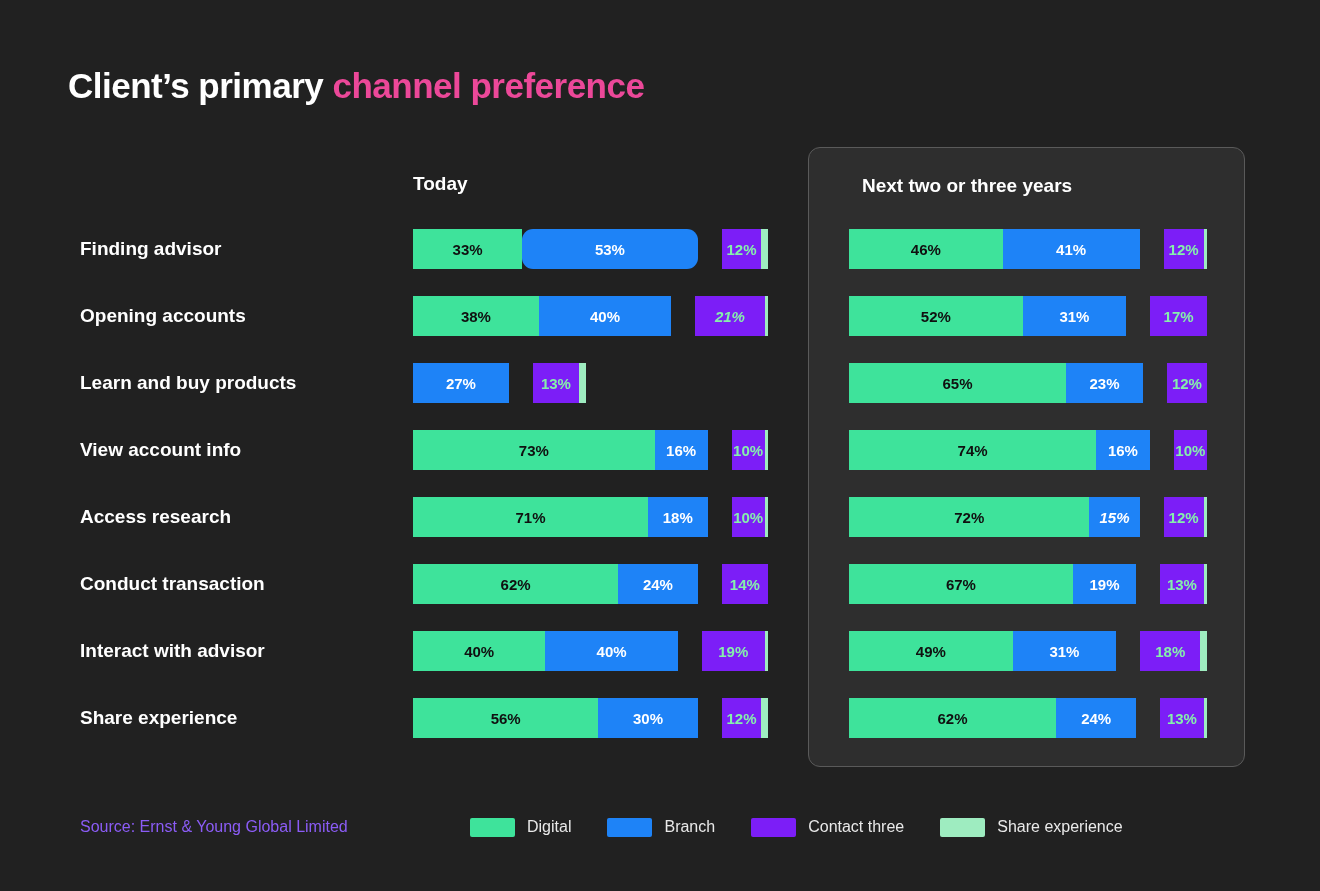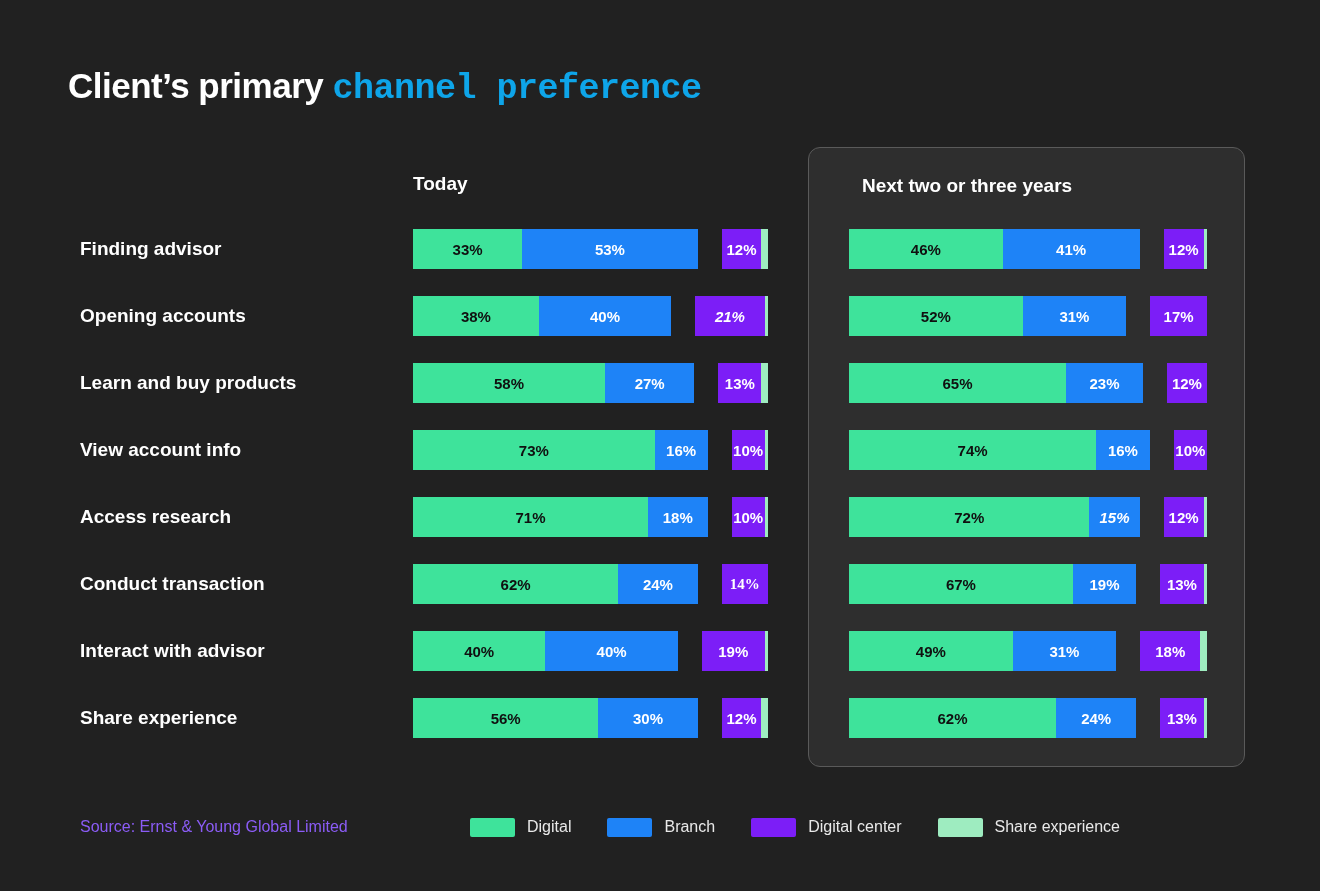--- a/index.html
+++ b/index.html
@@ -9,21 +9,21 @@
     font-family: "Liberation Sans", sans-serif;
     overflow: hidden;
   }
   .page { position: relative; width: 1320px; height: 891px; }
 
   .title {
     position: absolute; left: 68px; top: 66px;
     font-size: 35px; font-weight: bold; letter-spacing: -0.5px;
     color: #ffffff; white-space: nowrap;
   }
-  .title .accent { color: #0ea5e9; font-family: Liberation Mono, monospace; }
+  .title .accent { color: #ec4899; }
 
   
   .panel {
     position: absolute; left: 808px; top: 147px;
     width: 437px; height: 620px;
     background: #2E2E2E;
     border: 1px solid #5a5a5a;
     border-radius: 12px;
   }
 
@@ -54,21 +54,21 @@
   .bar.future { left: 849px; width: 358px; }
 
   .seg {
     height: 100%;
     display: flex; align-items: center; justify-content: center;
     font-size: 15px; font-weight: bold;
     white-space: nowrap; overflow: hidden;
   }
   .seg.digital  { background: #3EE39B; color: #101010; text-align: right; }
   .seg.branch   { background: #1E83F7; color: #ffffff; }
-  .seg.contact  { background: #7C1EF7; color: #ffffff; margin-left: 24px; }
+  .seg.contact  { background: #7C1EF7; color: #86efac; margin-left: 24px; }
   .seg.share    { background: #9EECC0; color: #101010; font-size: 0; }
 
   
   .source {
     position: absolute; left: 80px; top: 818px;
     font-size: 16px; color: #8b5cf6; white-space: nowrap;
   }
   .legend {
     position: absolute; left: 470px; top: 818px;
     display: flex; align-items: center; gap: 0px;
@@ -92,21 +92,21 @@
   <div class="panel"></div>
 
   <div class="col-head today">Today</div>
   <div class="col-head future">Next two or three years</div>
 
   <div class="rows" id="rows-container">
       <div class="row" style="top: 229px;">
         <div class="row-label">Finding advisor</div>
         <div class="bar today">
           <div class="seg digital" style="width: 33%;">33%</div>
-          <div class="seg branch" style="width: 53%;">53%</div>
+          <div class="seg branch" style="width: 53%; border-radius: 11px;">53%</div>
           <div class="seg contact" style="width: 12%;">12%</div>
           <div class="seg share" style="width: 2%;"></div>
         </div>
         <div class="bar future">
           <div class="seg digital" style="width: 46%;">46%</div>
           <div class="seg branch" style="width: 41%;">41%</div>
           <div class="seg contact" style="width: 12%;">12%</div>
           <div class="seg share" style="width: 1%;"></div>
         </div>
       </div>
@@ -120,21 +120,20 @@
         </div>
         <div class="bar future">
           <div class="seg digital" style="width: 52%;">52%</div>
           <div class="seg branch" style="width: 31%;">31%</div>
           <div class="seg contact" style="width: 17%;">17%</div>
         </div>
       </div>
       <div class="row" style="top: 363px;">
         <div class="row-label">Learn and buy products</div>
         <div class="bar today">
-          <div class="seg digital" style="width: 58%;">58%</div>
           <div class="seg branch" style="width: 27%;">27%</div>
           <div class="seg contact" style="width: 13%;">13%</div>
           <div class="seg share" style="width: 2%;"></div>
         </div>
         <div class="bar future">
           <div class="seg digital" style="width: 65%;">65%</div>
           <div class="seg branch" style="width: 23%;">23%</div>
           <div class="seg contact" style="width: 12%;">12%</div>
         </div>
       </div>
@@ -165,21 +164,21 @@
           <div class="seg branch" style="width: 15%; font-style: italic;">15%</div>
           <div class="seg contact" style="width: 12%;">12%</div>
           <div class="seg share" style="width: 1%;"></div>
         </div>
       </div>
       <div class="row" style="top: 564px;">
         <div class="row-label">Conduct transaction</div>
         <div class="bar today">
           <div class="seg digital" style="width: 62%;">62%</div>
           <div class="seg branch" style="width: 24%;">24%</div>
-          <div class="seg contact" style="width: 14%; font-family: Liberation Serif, serif;">14%</div>
+          <div class="seg contact" style="width: 14%;">14%</div>
         </div>
         <div class="bar future">
           <div class="seg digital" style="width: 67%;">67%</div>
           <div class="seg branch" style="width: 19%;">19%</div>
           <div class="seg contact" style="width: 13%;">13%</div>
           <div class="seg share" style="width: 1%;"></div>
         </div>
       </div>
       <div class="row" style="top: 631px;">
         <div class="row-label">Interact with advisor</div>
@@ -219,21 +218,21 @@
       <div class="legend-item">
         <span class="legend-swatch" style="background: rgb(62, 227, 155);"></span>
         <span class="legend-label">Digital</span>
       </div>
       <div class="legend-item">
         <span class="legend-swatch" style="background: rgb(30, 131, 247);"></span>
         <span class="legend-label">Branch</span>
       </div>
       <div class="legend-item">
         <span class="legend-swatch" style="background: rgb(124, 30, 247);"></span>
-        <span class="legend-label">Digital center</span>
+        <span class="legend-label">Contact three</span>
       </div>
       <div class="legend-item">
         <span class="legend-swatch" style="background: rgb(158, 236, 192);"></span>
         <span class="legend-label">Share experience</span>
       </div>
     </div>
 
 </div>
 
 </body></html>

